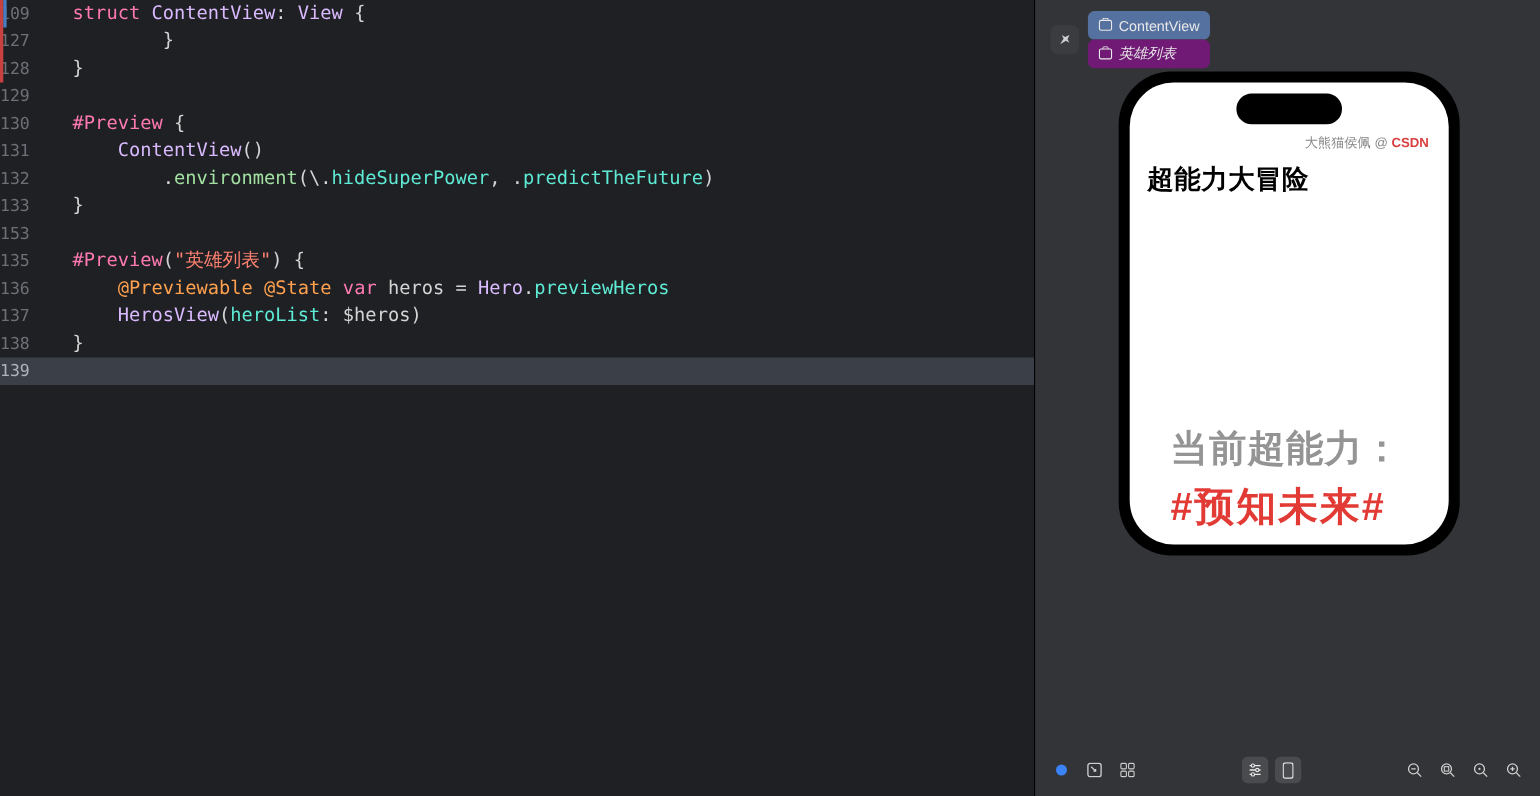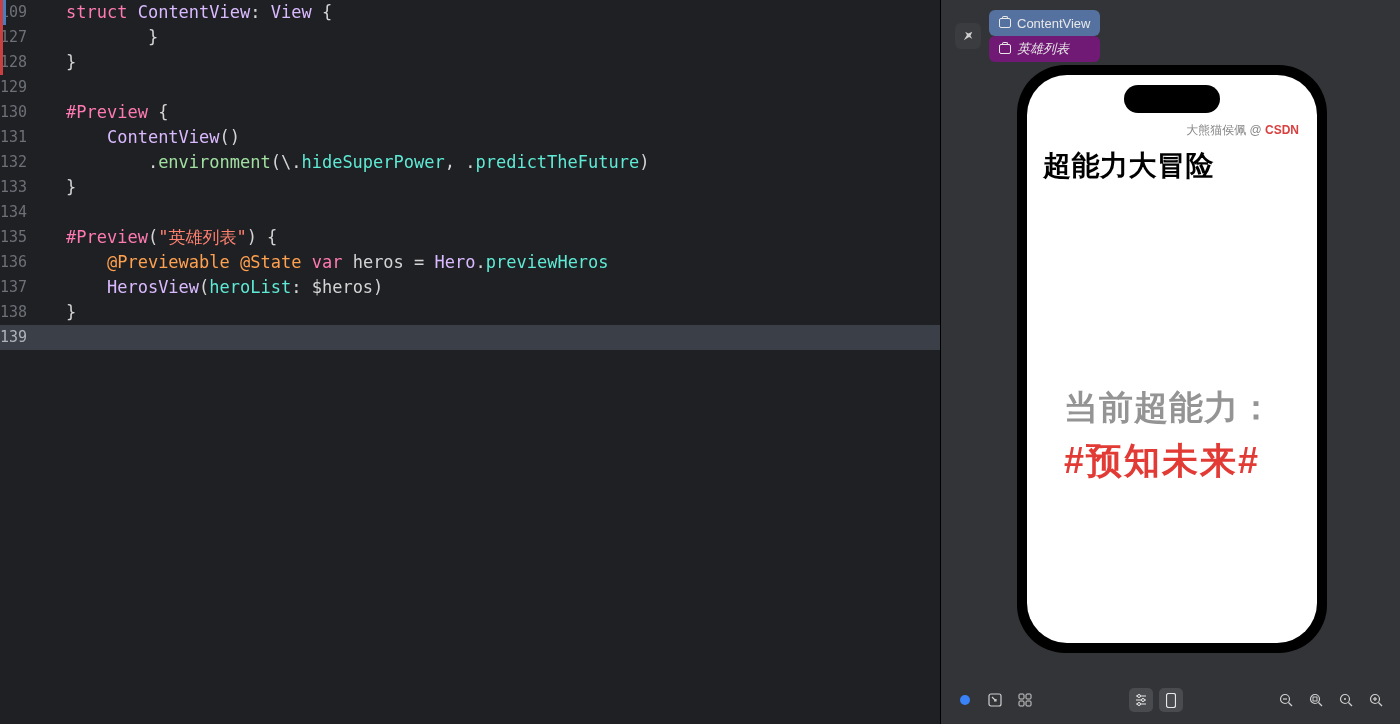--- a/index.html
+++ b/index.html
@@ -100,21 +100,21 @@
     .tab.active { background: #5571a0; }
     .tab.inactive { background: #701a75; color:#e8e8e8;font-style:italic; }
     .tab-icon { width: 12px; height: 10px; border: 1.2px solid currentColor; border-radius: 2px; position: relative; }
     .tab-icon::before { content:""; position:absolute; top:-3px; left:2px; right:2px; height:2px; border:1.2px solid currentColor; border-bottom:none; border-radius:2px 2px 0 0;}
 
     .phone {
       position: absolute;
       top: 65px;
       left: 76px;
       width: 310px;
-      height: 588px;
+      height: 440px;
       background: #000;
       border-radius: 48px;
       padding: 10px;
     }
     .screen {
       width: 100%;
       height: 100%;
       background: #fff;
       border-radius: 40px;
       overflow: hidden;
@@ -136,21 +136,21 @@
       top: 47px;
       right: 18px;
       font-size: 12px;
       color: #888;
     }
     .watermark b { color: #d94040; font-weight: 600; }
     .screen-title {
       position: absolute;
       top: 72px;
       left: 16px;
-      font-size: 28px;
+      font-size: 24px;
       font-weight: 700;
       color: #000;
       letter-spacing: 0.5px;
     }
     .mid-text {
       position: absolute;
       top: 310px;
       left: 17px;
       right: 20px;
       margin-left: 20px;
@@ -203,21 +203,21 @@
   <div class="marker-blue" style="top:0;height:25px"></div>
   <div id="code-lines">
       <div class="code-line"><div class="gutter">109</div><div class="code"><span class="kw">struct</span><span> </span><span class="type">ContentView</span><span>: </span><span class="type">View</span><span> {</span></div></div>
       <div class="code-line"><div class="gutter">127</div><div class="code"><span>        }</span></div></div>
       <div class="code-line"><div class="gutter">128</div><div class="code"><span>}</span></div></div>
       <div class="code-line"><div class="gutter">129</div><div class="code"></div></div>
       <div class="code-line"><div class="gutter">130</div><div class="code"><span class="kw">#Preview</span><span> {</span></div></div>
       <div class="code-line"><div class="gutter">131</div><div class="code"><span>    </span><span class="type">ContentView</span><span>()</span></div></div>
       <div class="code-line"><div class="gutter">132</div><div class="code"><span>        .</span><span class="fn">environment</span><span>(\.</span><span class="prop">hideSuperPower</span><span>, .</span><span class="prop">predictTheFuture</span><span>)</span></div></div>
       <div class="code-line"><div class="gutter">133</div><div class="code"><span>}</span></div></div>
-      <div class="code-line"><div class="gutter">134</div><div class="code"></div></div>
+      <div class="code-line"><div class="gutter">153</div><div class="code"></div></div>
       <div class="code-line"><div class="gutter">135</div><div class="code"><span class="kw">#Preview</span><span>(</span><span class="str">"英雄列表"</span><span>) {</span></div></div>
       <div class="code-line"><div class="gutter">136</div><div class="code"><span>    </span><span class="decor">@Previewable</span><span> </span><span class="decor">@State</span><span> </span><span class="kw">var</span><span> heros = </span><span class="type">Hero</span><span>.</span><span class="prop">previewHeros</span></div></div>
       <div class="code-line"><div class="gutter">137</div><div class="code"><span>    </span><span class="type">HerosView</span><span>(</span><span class="prop">heroList</span><span>: $heros)</span></div></div>
       <div class="code-line"><div class="gutter">138</div><div class="code"><span>}</span></div></div>
       <div class="code-line hl-line"><div class="gutter">139</div><div class="code"></div></div>
     </div>
 </div>
 
 <div class="preview-pane">
   <div class="preview-tabs">

